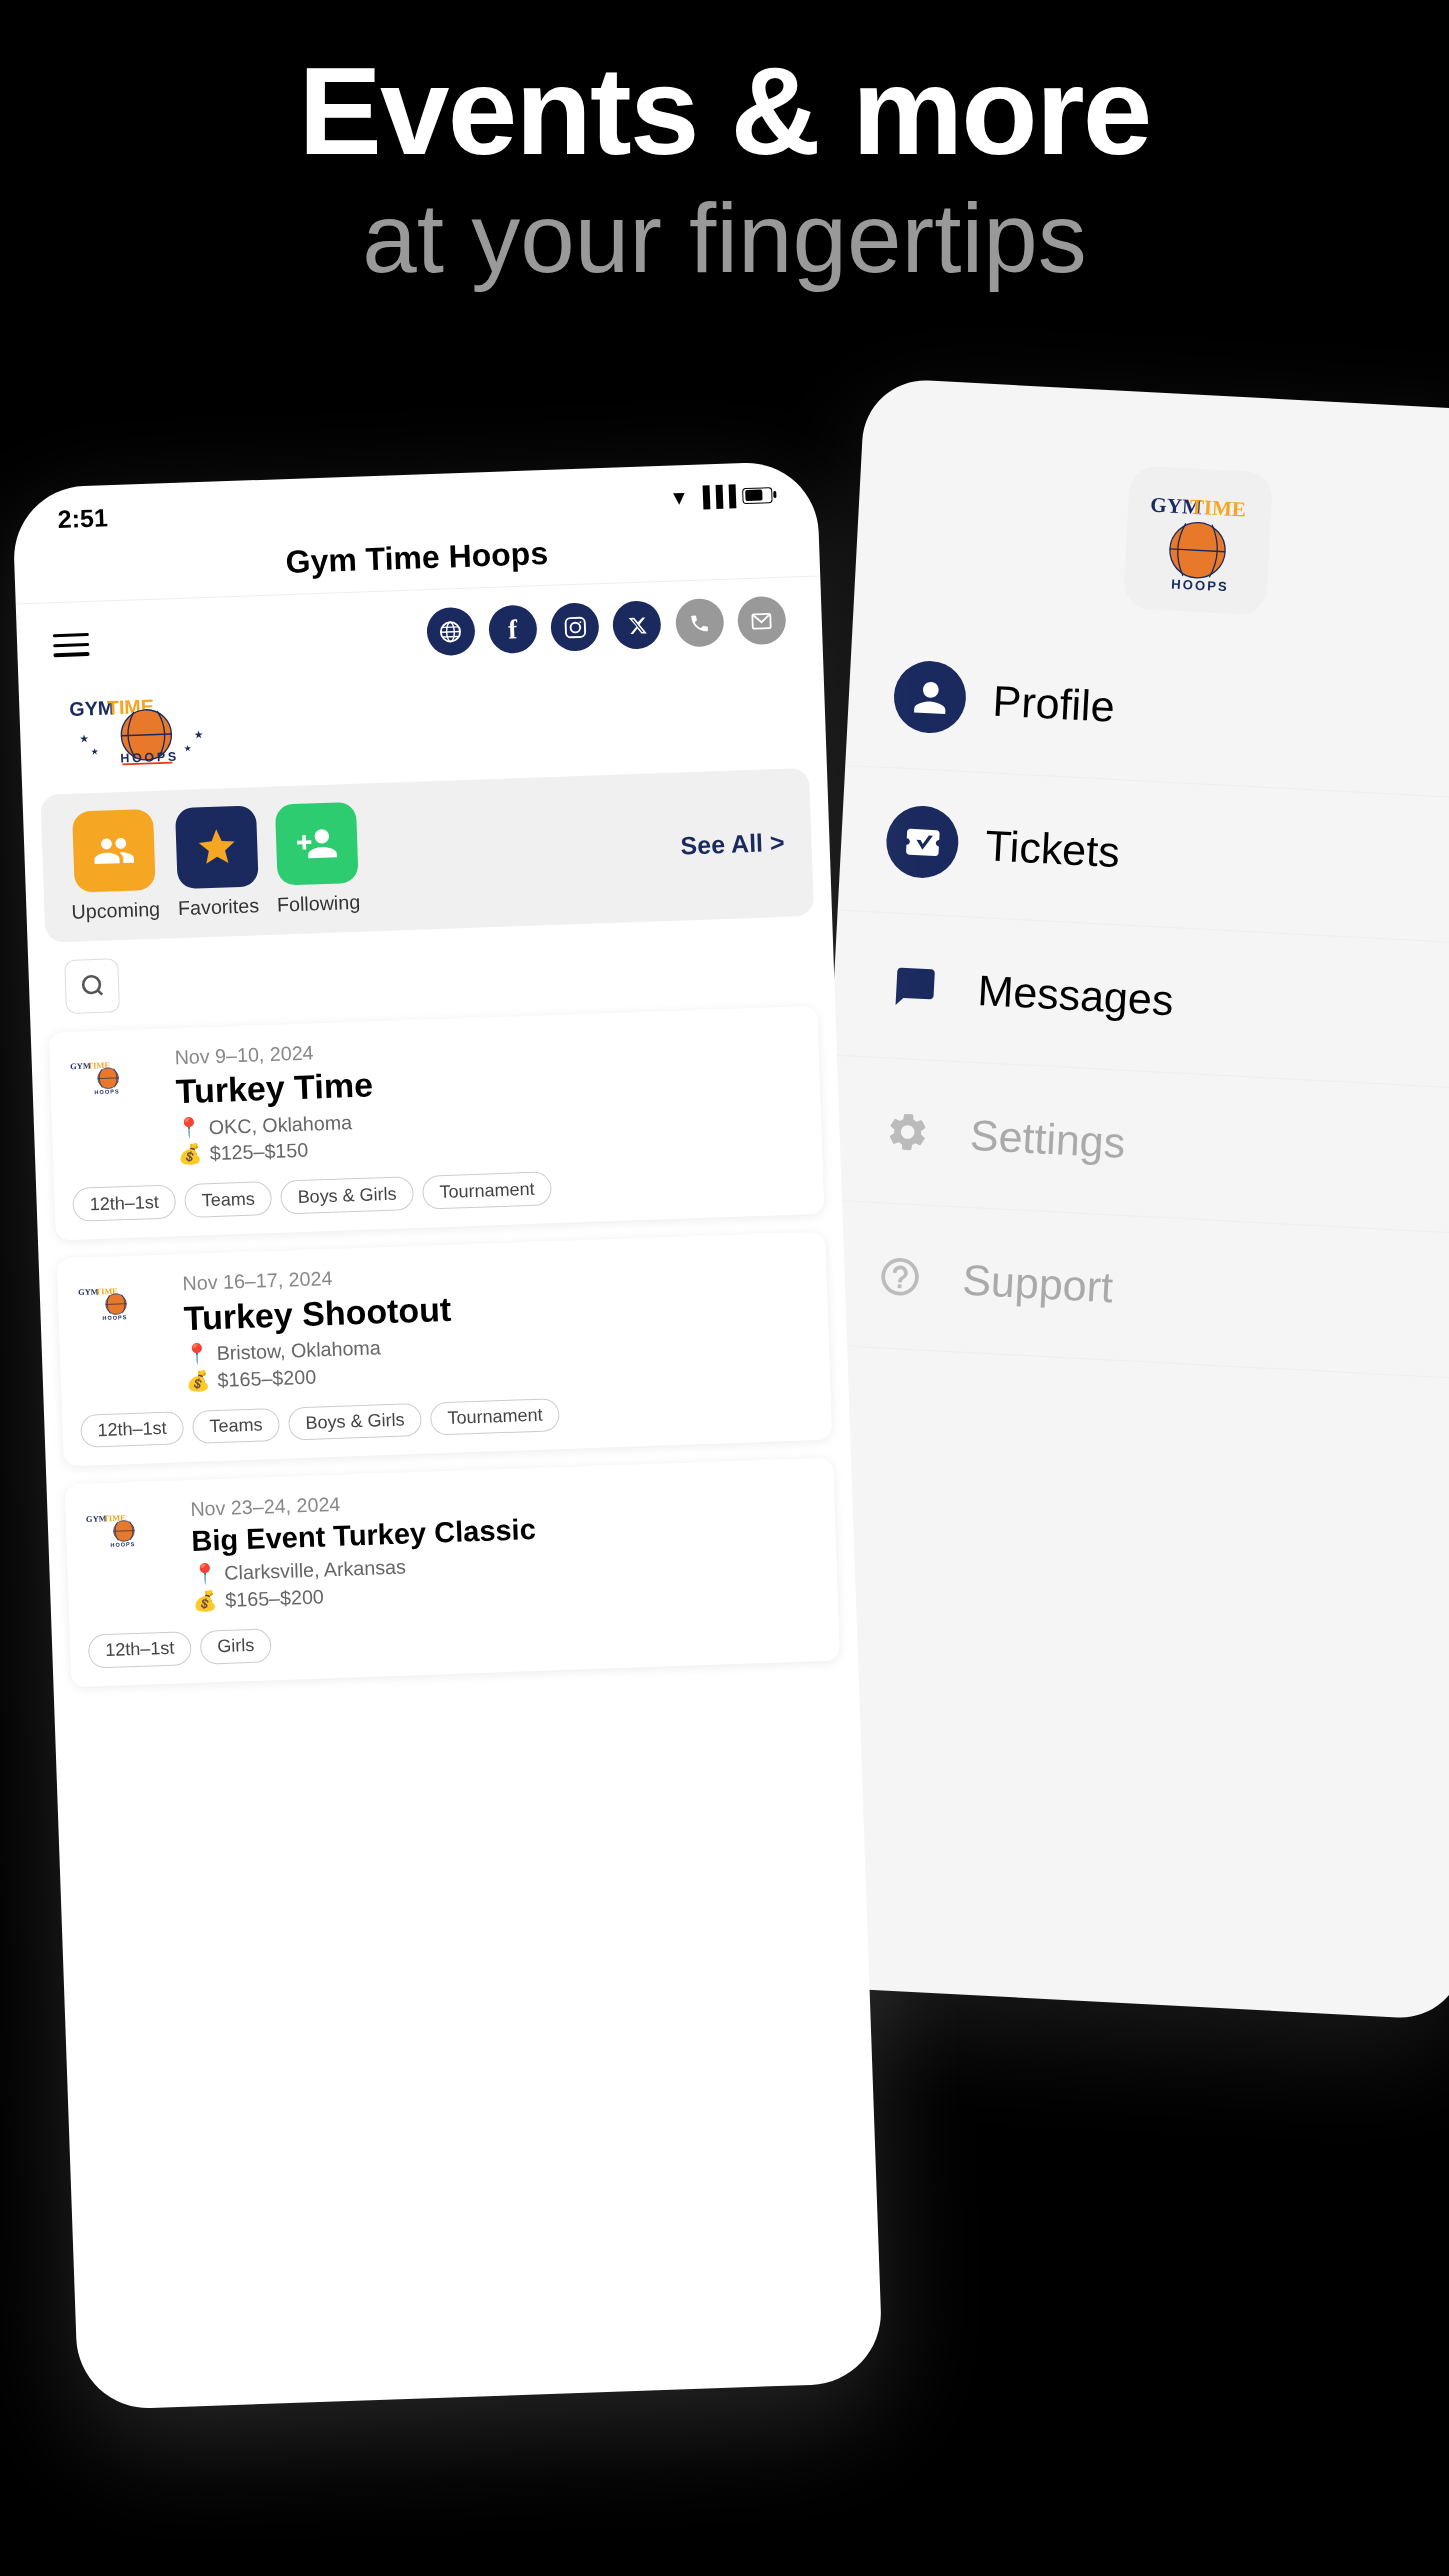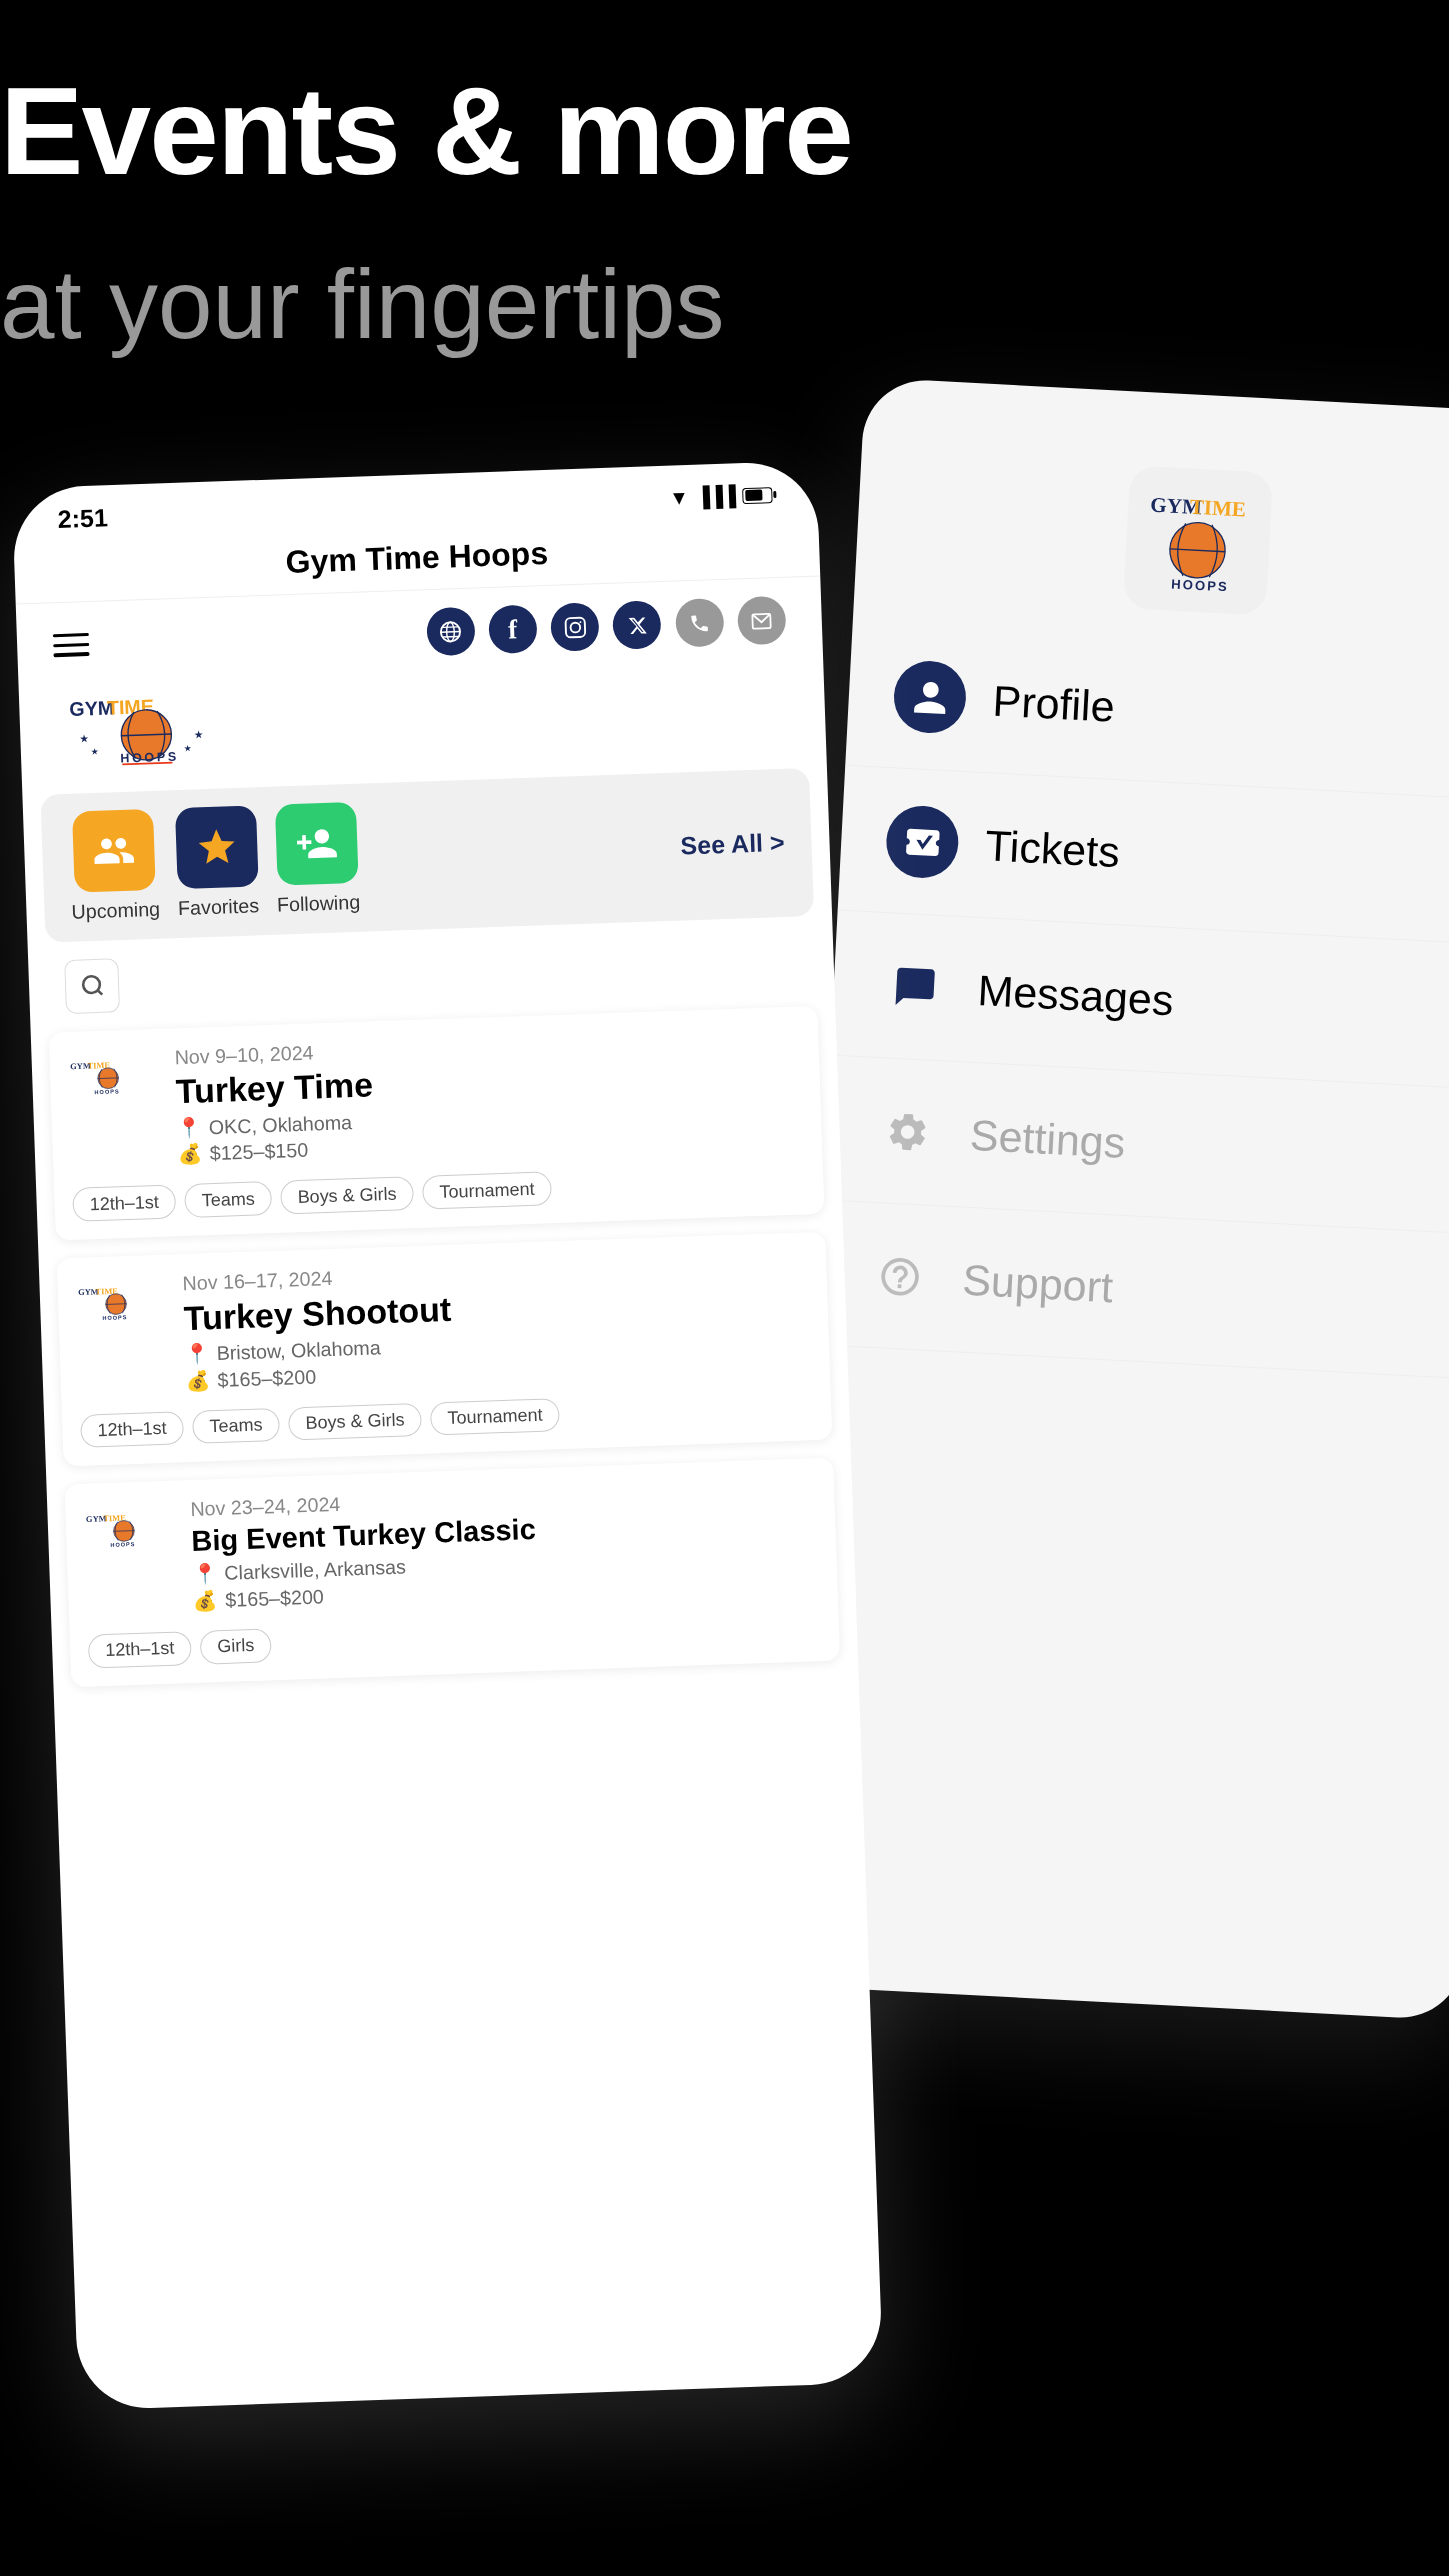--- a/index.html
+++ b/index.html
@@ -8,37 +8,37 @@
       height: 2576px;
       background: #000;
       font-family: -apple-system, BlinkMacSystemFont, 'Segoe UI', sans-serif;
       overflow: hidden;
       position: relative;
     }
 
     
     .hero-text {
       position: absolute;
-      top: 62px;
+      top: 42px;
       left: 0; right: 0;
+      text-align: center;
       z-index: 2;
     }
     .hero-title {
       font-size: 125px;
       font-weight: 900;
       color: #fff;
       line-height: 1.1;
       letter-spacing: -1.8px;
     }
     .hero-subtitle {
       font-size: 98px;
       font-weight: 400;
       color: #999;
       line-height: 1.2;
-      margin-top: 46px;
     }
 
     
     .phone-main {
       position: absolute;
       top: 474px;
       left: 45px;
       width: 805px;
       height: 1923px;
       background: #fff;

